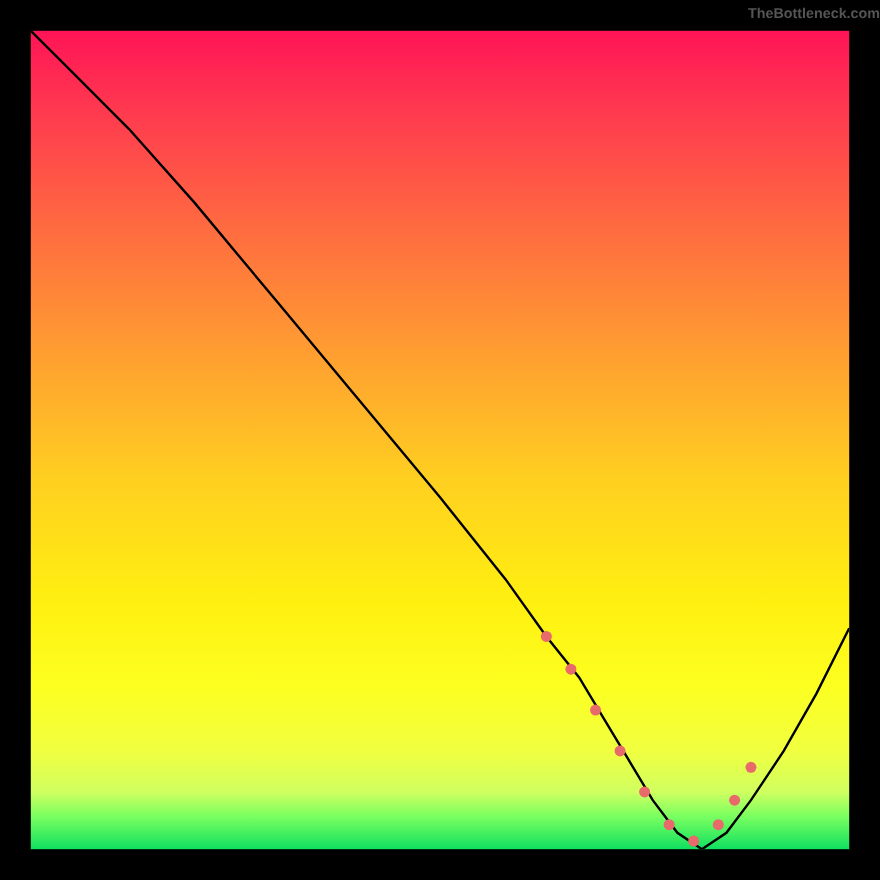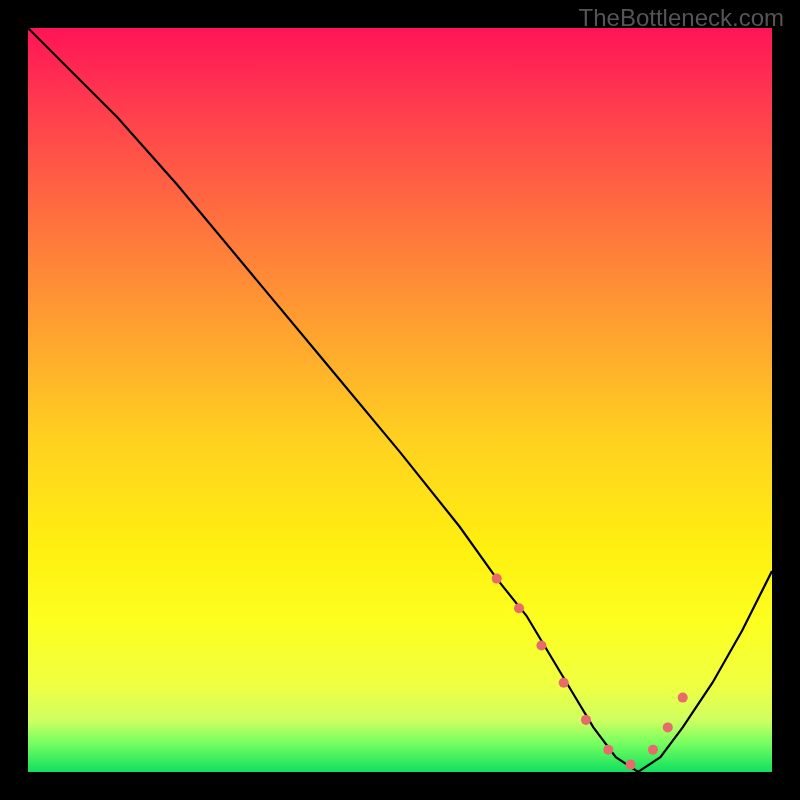--- a/index.html
+++ b/index.html
@@ -33,24 +33,24 @@
       #fcff20 80%,
       #f0ff40 88%,
       #d0ff60 93%,
       #7aff60 96%,
       #10e060 100%
     );
   }
   .watermark {
     position: absolute;
     top: 4px;
-    right: 16px;
+    right: 0;
     color: #555;
-    font-size: 24px;
-    font-weight: 400;
+    font-size: 13px;
+    font-weight: 700;
     z-index: 10;
   }
   svg.curve {
     position: absolute;
     top: 0;
     left: 0;
     width: 744px;
     height: 744px;
   }
 </style>

